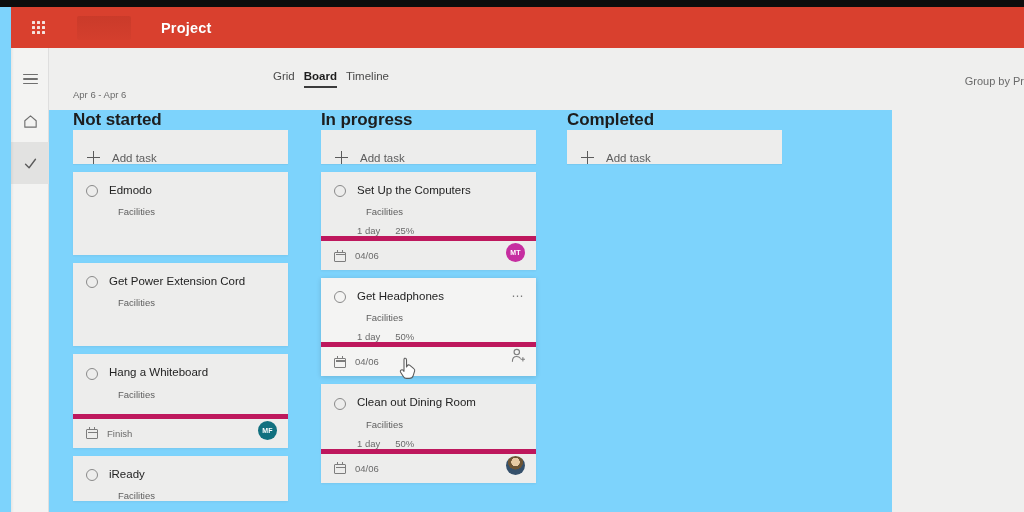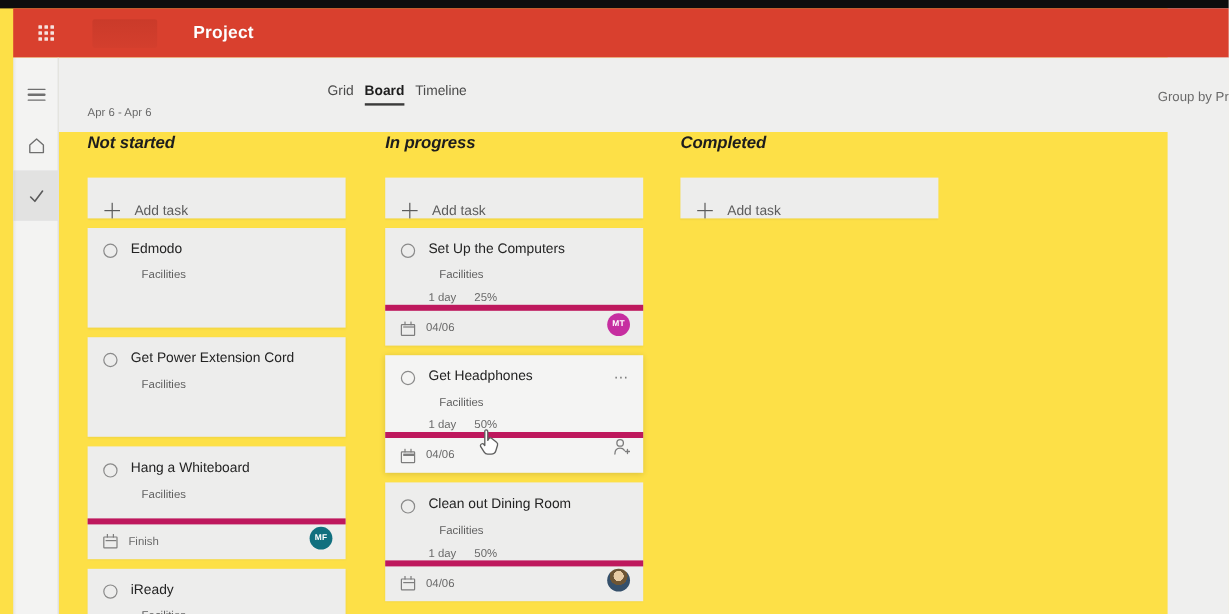--- a/index.html
+++ b/index.html
@@ -3,21 +3,21 @@
 <meta charset="utf-8">
 <style>
   * { box-sizing: border-box; margin: 0; padding: 0; }
   html, body {
     width: 1024px; height: 512px;
     overflow: hidden;
     background: #efefee;
     font-family: "Liberation Sans", sans-serif;
     -webkit-font-smoothing: antialiased;
   }
-  #app { position: relative; width: 973px; height: 512px; background: #fde047; }
+  #app { position: relative; width: 892px; height: 512px; background: #7dd3fc; }
 
   
   .top-strip { position: absolute; left: 0; top: 0; width: 1024px; height: 7px; background: #0d0d0d; }
 
   
   .suite-bar {
     position: absolute; left: 11px; top: 7px; width: 1013px; height: 41px;
     background: #d9402e;
     display: flex; align-items: center;
   }
@@ -65,21 +65,21 @@
     position: absolute; right: 0px; top: 27px; font-size: 11px; color: #6a6a6a;
     white-space: nowrap; cursor: pointer;
   }
 
   
   .board { position: absolute; left: 49px; top: 110px; width: 975px; height: 402px; }
   .column { position: absolute; top: 0; width: 215px; }
   .col-1 { left: 24px; }
   .col-2 { left: 272px; }
   .col-3 { left: 518px; }
-  .col-head { font-size: 14px; font-weight: bold; color: #1d1d1d; margin-bottom: 22px; letter-spacing: -.1px; font-style: italic; }
+  .col-head { font-size: 17px; font-weight: bold; color: #1d1d1d; letter-spacing: -.1px; }
 
   .add-task {
     height: 34px; background: #ededec; display: flex; align-items: flex-end;
     padding-left: 14px; cursor: pointer; box-shadow: 0 1px 1px rgba(0,0,0,.045);
   }
   .add-task .plus { width: 13px; height: 13px; position: relative; margin-right: 12px; }
   .add-task .plus::before, .add-task .plus::after {
     content: ""; position: absolute; background: #5b5b5b;
   }
   .add-task .plus::before { left: 0; top: 6px; width: 13px; height: 1.4px; }

